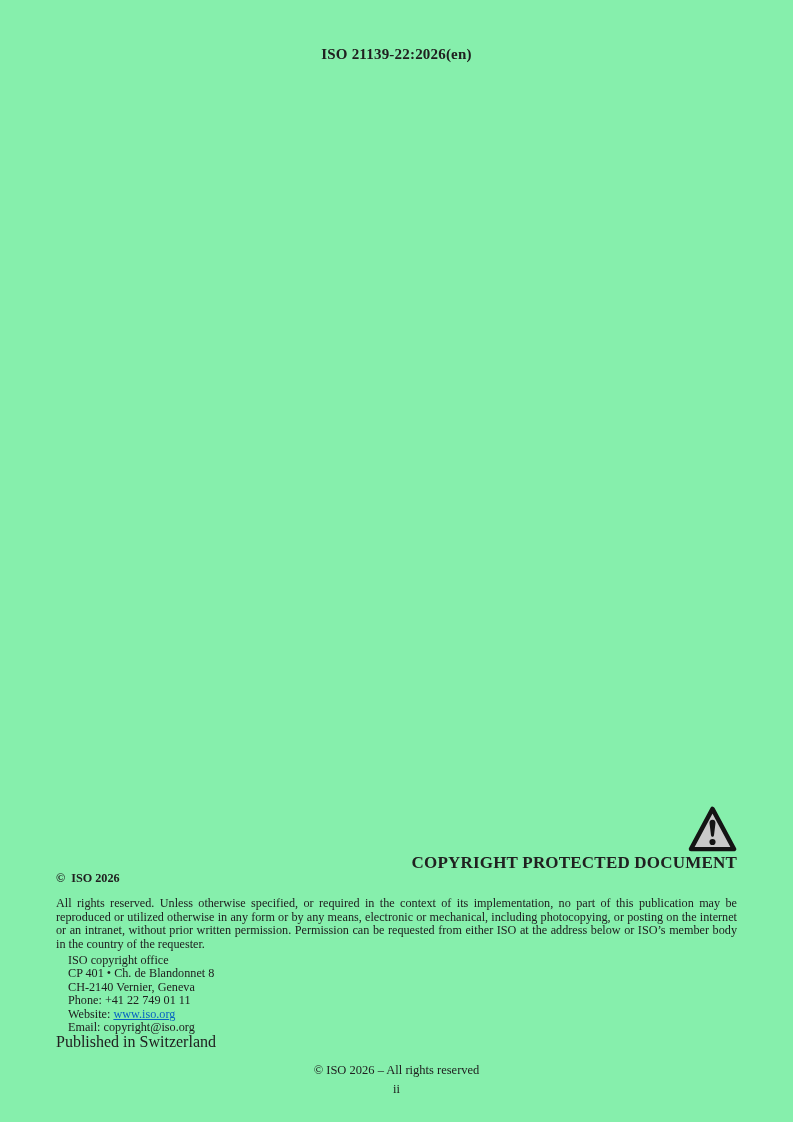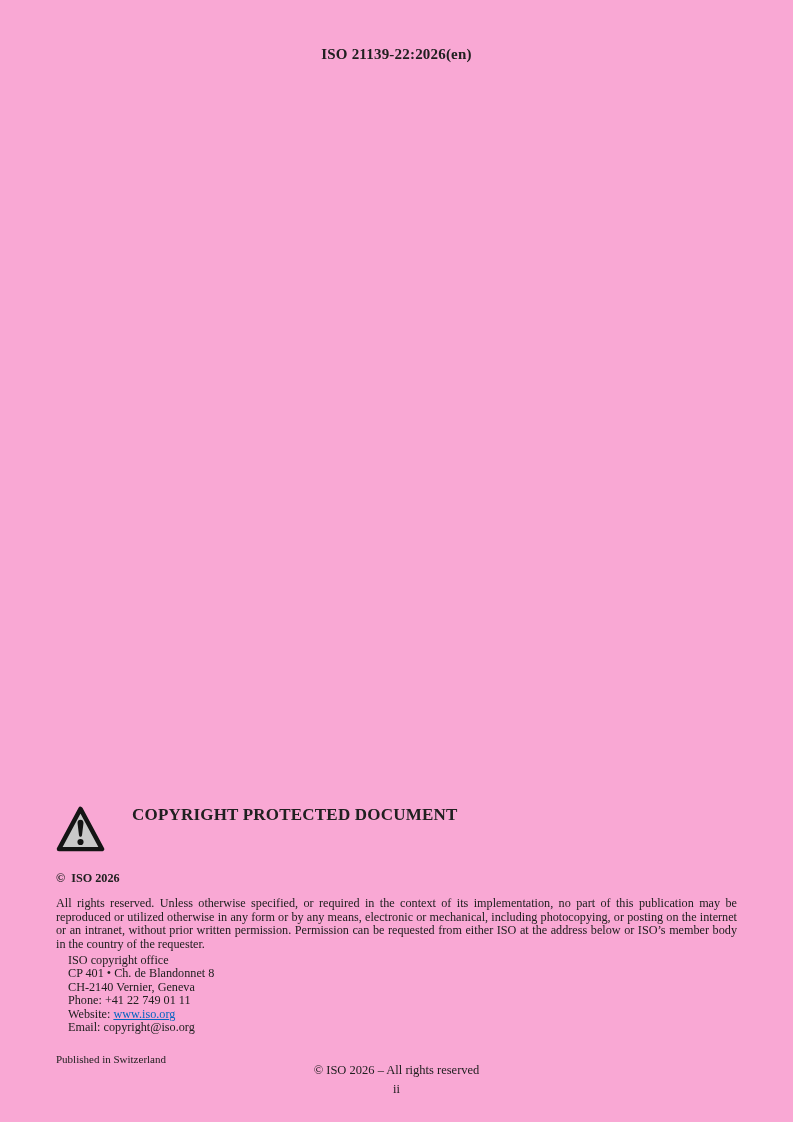--- a/index.html
+++ b/index.html
@@ -10,41 +10,43 @@
   *{margin:0;padding:0;box-sizing:border-box;}
   html,body{background:#ffffff;}
   body{
     font-family:"Liberation Serif","DejaVu Serif",serif;
     color:var(--text-color);
   }
   .page{
     position:relative;
     width:793px;
     height:1122px;
-    background:#f9a8d4;
+    background:#86efac;
     margin:0 auto;
     overflow:hidden;
   }
   .doc-header{
     position:absolute;
     top:46px;left:0;right:0;
     text-align:center;
     font-size:15px;
     font-weight:bold;
     letter-spacing:.2px;
   }
   .copyright-section{
     position:absolute;
     top:805px;
     left:56px;
     width:681px;
   }
   .heading-row{
     display:flex;
+    align-items:flex-end;
     height:48px;
+    flex-direction:column;
   }
   .warn-icon{
     width:49px;height:48px;
     flex:0 0 auto;
     display:block;
   }
   .warn-icon svg{display:block;width:49px;height:48px;}
   .warn-tri{fill:var(--warning-fill);stroke:#141414;stroke-width:9;stroke-linejoin:round;}
   .warn-mark{fill:#141414;}
   .copyright-heading{
@@ -68,22 +70,22 @@
     line-height:13.5px;
     text-align:justify;
   }
   .address-block{
     margin-top:3px;
     margin-left:12px;
     font-size:12.2px;
     line-height:13.4px;
   }
   .published-line{
-    margin-top:19px;
-    font-size:11px;
+    margin-top:1px;
+    font-size:16px;
     line-height:13.4px;
   }
   a.site-link{
     color:var(--link-color);
     text-decoration:underline;
     cursor:pointer;
   }
   .page-footer{
     position:absolute;
     top:1063px;left:0;right:0;

